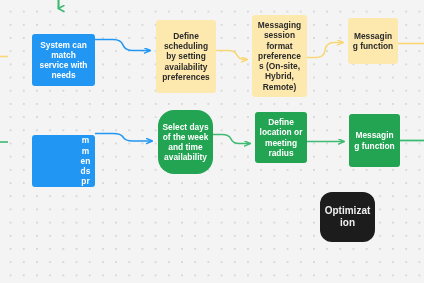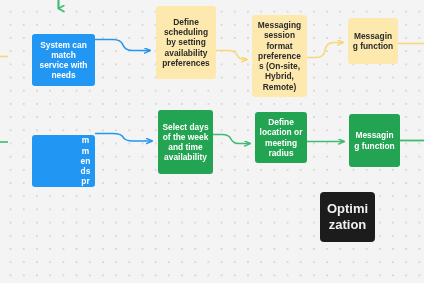--- a/index.html
+++ b/index.html
@@ -59,23 +59,23 @@
   }
   .node.green {
     background: #22a453;
     color: #ffffff;
     font-size: 8.4px;
     font-weight: 600;
   }
   .node.dark {
     background: #1c1c1c;
     color: #f0f0f0;
-    font-size: 13px;
+    font-size: 10px;
     font-weight: 600;
-    border-radius: 4px;
+    border-radius: 12px;
   }
 </style>
 </head>
 <body>
 
 <div id="canvas">
 
   <svg id="edges" viewBox="0 0 424 283" xmlns="http://www.w3.org/2000/svg">
     <defs>
       <marker id="arrow-green" markerWidth="7" markerHeight="7" refX="5.6" refY="3" orient="auto" markerUnits="userSpaceOnUse">
@@ -112,37 +112,37 @@
 
     <path d="M307,141.5 L344,141.5" fill="none" stroke="#3ebb72" stroke-width="1.6" marker-end="url(#arrow-green)"></path>
 
     <path d="M400,140.5 L424,140.5" fill="none" stroke="#3ebb72" stroke-width="1.8"></path>
   </svg>
 
   <div class="node blue" style="left:32px; top:13px; width:63px; height:52px;">
     <span class="node-label">System can match service with needs</span>
   </div>
 
-  <div class="node yellow" style="left:156px; top:6px; width:60px; height:73px;">
+  <div class="node yellow" style="left:156px; top:20px; width:60px; height:73px;">
     <span class="node-label">Define scheduling by setting availability preferences</span>
   </div>
 
   <div class="node yellow" style="left:252px; top:15px; width:55px; height:82px;">
     <span class="node-label">Messaging session format preferences (On-site, Hybrid, Remote)</span>
   </div>
 
   <div class="node yellow" style="left:348px; top:18px; width:50px; height:46px;">
     <span class="node-label">Messaging function</span>
   </div>
 
   <div class="node blue" style="left:32px; top:114px; width:63px; height:52px;padding-left:48px;">
     <span class="node-label">System recommends profile updates</span>
   </div>
 
-  <div class="node green" style="left:158px; top:110px; width:55px; height:64px;">
+  <div class="node green" style="left:158px; top:110px; width:55px; height:64px;border-radius:16px;">
     <span class="node-label">Select days of the week and time availability</span>
   </div>
 
   <div class="node green" style="left:255px; top:112px; width:52px; height:51px;">
     <span class="node-label">Define location or meeting radius</span>
   </div>
 
   <div class="node green" style="left:349px; top:114px; width:51px; height:53px;">
     <span class="node-label">Messaging function</span>
   </div>

